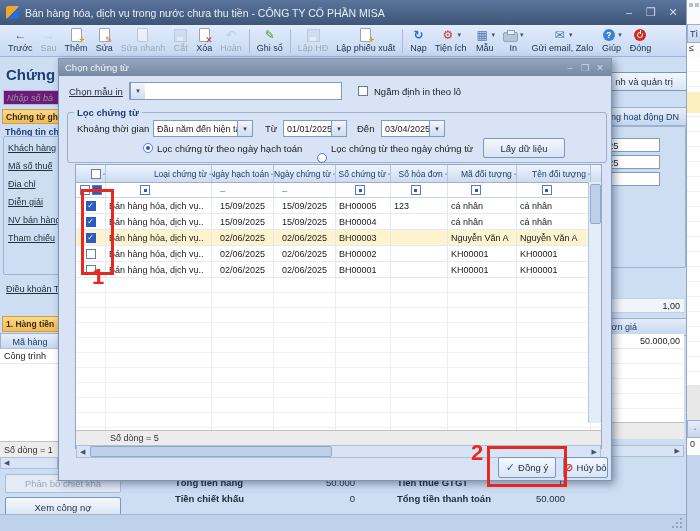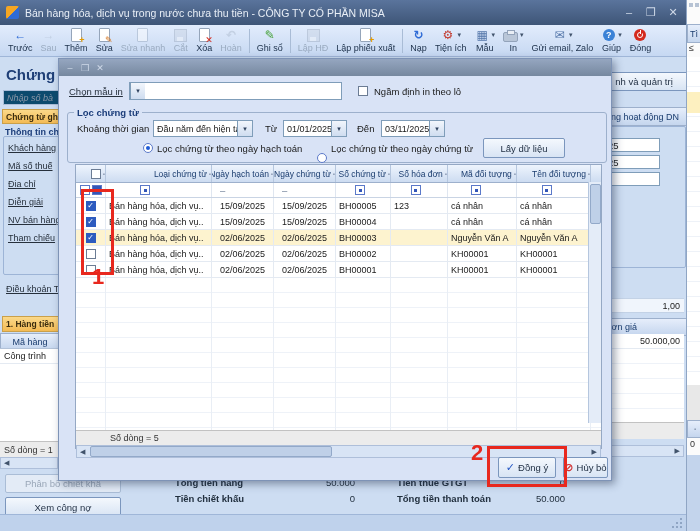--- a/index.html
+++ b/index.html
@@ -30,21 +30,21 @@
   .fl::after{content:"";position:absolute;left:2px;bottom:0;width:6px;height:4px;background:#f2f5f9;}
   .prn{width:13px;height:8px;background:#b9c6d8;border:1px solid #93a3ba;border-radius:2px;position:relative;margin-top:3px;}
   .prn::before{content:"";position:absolute;left:3px;top:-3px;width:6px;height:3px;background:#e9eef5;border:1px solid #93a3ba;}
   .hlp{width:12px;height:12px;border-radius:50%;background:#3b82d6;color:#fff;font-size:9px;font-weight:bold;display:flex;align-items:center;justify-content:center;}
   .pwr{width:12px;height:12px;border-radius:50%;background:#d42a1e;position:relative;}
   .pwr::before{content:"";position:absolute;left:3px;top:3px;width:6px;height:6px;border:1.5px solid #fff;border-radius:50%;box-sizing:border-box;}
   .pwr::after{content:"";position:absolute;left:5.4px;top:1px;width:1.5px;height:4px;background:#d42a1e;border-left:1px solid #fff;}
 
   
   .h1{font-size:15px;font-weight:bold;color:#1f3f77;white-space:nowrap;}
-  .notebox{background:#0c4a6e;border:1px solid #aabdd8;color:#8b97a8;font-style:italic;font-size:9px;display:flex;align-items:center;padding:0 3px;box-sizing:border-box;white-space:nowrap;overflow:hidden;}
+  .notebox{background:#701a75;border:1px solid #aabdd8;color:#8b97a8;font-style:italic;font-size:9px;display:flex;align-items:center;padding:0 3px;box-sizing:border-box;white-space:nowrap;overflow:hidden;}
   .tab-orange{background:linear-gradient(#fbd98a,#f3bb55);border:1px solid #caa04a;color:#3a2c0e;font-weight:bold;font-size:8.5px;display:flex;align-items:center;padding:0 3px;box-sizing:border-box;white-space:nowrap;overflow:hidden;}
   .grp-label{font-weight:bold;font-size:9px;color:#1b3d7a;white-space:nowrap;}
   .fld-label{font-size:9px;color:#26303c;white-space:nowrap;text-decoration:underline;}
   .grp-box{border:1px solid #9db4d6;border-radius:2px;}
   .grid-head{background:linear-gradient(#e6eefb,#c5d6ee);border:1px solid #9db0cc;color:#1a3c6e;font-size:9px;display:flex;align-items:center;justify-content:center;white-space:nowrap;overflow:hidden;}
   .white-grid{background:#fff;border:1px solid #b2c2d8;}
   .count-row{background:#ececec;border-top:1px solid #c2c2c2;color:#333;font-size:9px;display:flex;align-items:center;}
   .hscroll{background:#d8e4f5;border:1px solid #aebfda;display:flex;align-items:center;justify-content:space-between;color:#41536b;font-size:7px;box-sizing:border-box;}
   .btn{background:linear-gradient(#f4f8fd,#d8e4f4);border:1px solid #7b96bd;border-radius:2px;font-size:9.5px;color:#1d2c40;display:flex;align-items:center;justify-content:center;box-sizing:border-box;white-space:nowrap;}
   .btn.disabled{color:#9aa7b8;background:#e3ebf6;border-color:#aabdd6;}
@@ -342,20 +342,21 @@
     <div style="position:absolute;left:0;top:385px;width:14px;height:35px;background:#e8e8e8;"></div>
     <div class="grid-head" style="position:absolute;left:0;top:420px;width:14px;height:16px;">
         <span class="pin">▪</span>
       </div>
     <div style="position:absolute;left:3px;top:439px;font-size:9px;color:#333;">0</div>
     <div style="position:absolute;left:0;top:455px;width:14px;height:76px;background:#c3d4ec;"></div>
   </div>
 
   <div class="abs" id="dialog">
     <div class="abs" id="dlg-title">
+      <span class="ttl">Chọn chứng từ</span>
       <div class="winbtns" style="gap:5px;font-size:9px;">
         <span style="width:10px;">–</span>
         <span style="width:10px;">❒</span>
         <span style="width:10px;">✕</span>
       </div>
     </div>
 
     <div class="abs fld-label" style="left:10px;top:27px;font-size:9.5px;">Chọn mẫu in</div>
     <div class="abs combo" style="left:70px;top:23px;width:213px;height:18px;">
       <span class="arr">▾</span>
@@ -371,21 +372,21 @@
       <span class="val" style="font-size:9px;">Đầu năm đến hiện tại</span>
       <span class="arr">▾</span>
     </div>
     <div class="abs rlabel" style="left:206px;top:64px;">Từ</div>
     <div class="abs combo" style="left:224px;top:61px;width:64px;height:17px;">
       <span class="val" style="font-size:9px;">01/01/2025</span>
       <span class="arr">▾</span>
     </div>
     <div class="abs rlabel" style="left:298px;top:64px;">Đến</div>
     <div class="abs combo" style="left:322px;top:61px;width:64px;height:17px;">
-      <span class="val" style="font-size:9px;">03/11/2025</span>
+      <span class="val" style="font-size:9px;">03/04/2025</span>
       <span class="arr">▾</span>
     </div>
     <div class="abs radio on" style="left:84px;top:84px;"></div>
     <div class="abs rlabel" style="left:98px;top:84px;">Lọc chứng từ theo ngày hạch toán</div>
     <div class="abs radio" style="left:258px;top:84px;"></div>
     <div class="abs rlabel" style="left:272px;top:84px;">Lọc chứng từ theo ngày chứng từ</div>
     <div class="abs btn" style="left:424px;top:79px;width:82px;height:20px;">Lấy dữ liệu</div>
 
     <div class="abs" id="grid">
       <div class="g-head" id="g-head">

